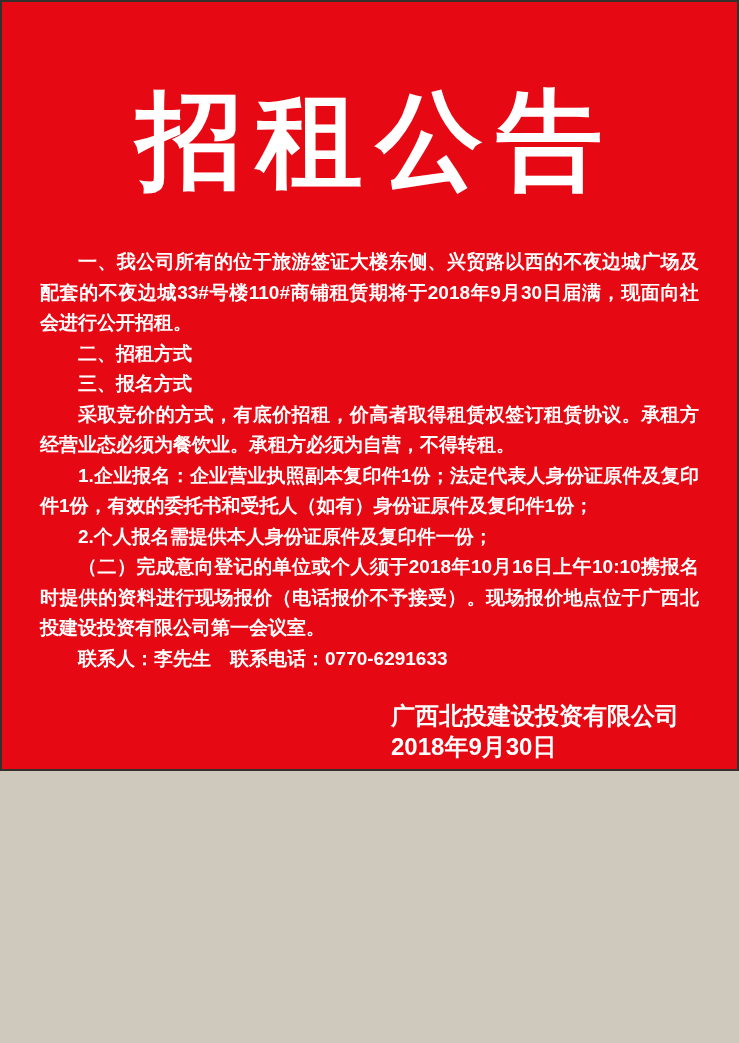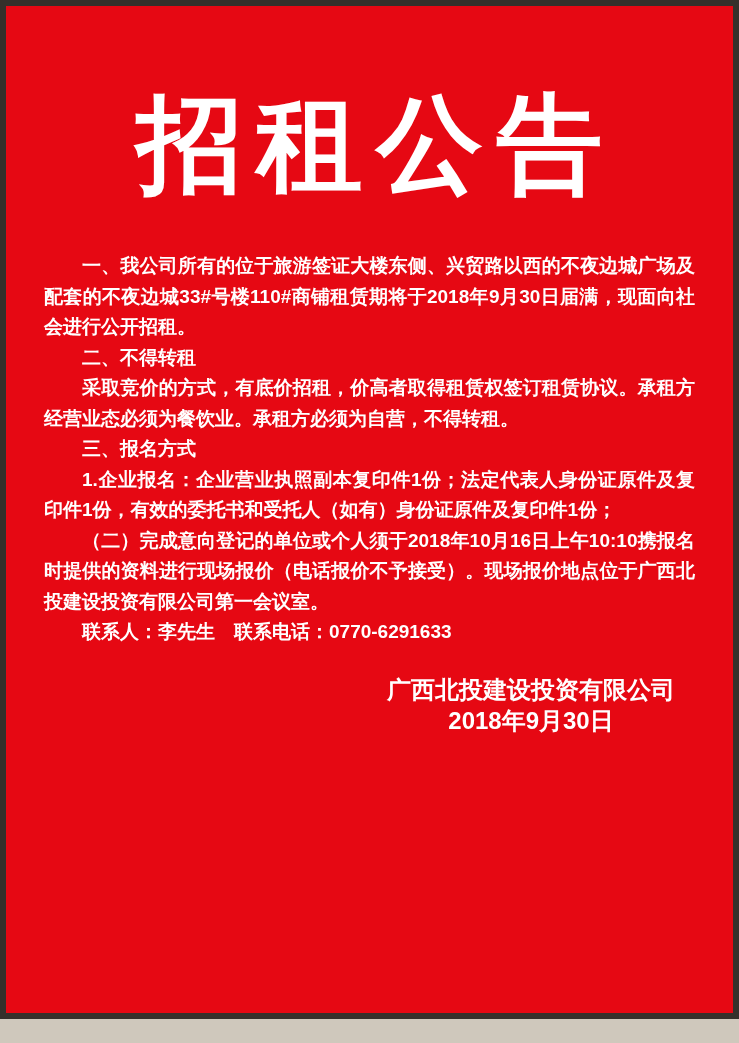--- a/index.html
+++ b/index.html
@@ -4,23 +4,23 @@
 <style>
   html, body {
     margin: 0;
     padding: 0;
     background: #cfc8bc;
   }
   .poster {
     position: relative;
     box-sizing: border-box;
     width: 739px;
-    height: 1019px;
+    height: 771px;
     background: #e60813;
-    border: 6px solid #0f172a;
+    border: 2px solid #0f172a;
     overflow: hidden;
     color: #ffffff;
   }
   .title {
     margin: 84px 0 0 0;
     text-align: center;
     font-family: "Liberation Serif", "DejaVu Serif", serif;
     font-weight: bold;
     font-size: 106px;
     line-height: 1.05;
@@ -45,35 +45,36 @@
     margin-top: 26px;
     padding-right: 58px;
     text-align: right;
     font-family: "Liberation Sans", "DejaVu Sans", sans-serif;
     font-weight: bold;
     font-size: 24px;
     line-height: 31px;
   }
   .signature-inner {
     display: inline-block;
-    text-align: center;
+    text-align: left;
   }
 </style>
 </head>
 <body>
 
 <div class="poster" style="background: rgb(230, 8, 19); color: rgb(255, 255, 255); border-color: rgb(53, 48, 43);">
   <h1 class="title">招租公告</h1>
 
   <div class="body-text">
     <p>一、我公司所有的位于旅游签证大楼东侧、兴贸路以西的不夜边城广场及配套的不夜边城33#号楼110#商铺租赁期将于2018年9月30日届满，现面向社会进行公开招租。</p>
-    <p>二、不得转租</p>
+    <p>二、招租方式</p>
+    <p>三、报名方式</p>
     <p>采取竞价的方式，有底价招租，价高者取得租赁权签订租赁协议。承租方经营业态必须为餐饮业。承租方必须为自营，不得转租。</p>
-    <p>三、报名方式</p>
     <p>1.企业报名：企业营业执照副本复印件1份；法定代表人身份证原件及复印件1份，有效的委托书和受托人（如有）身份证原件及复印件1份；</p>
+    <p>2.个人报名需提供本人身份证原件及复印件一份；</p>
     <p>（二）完成意向登记的单位或个人须于2018年10月16日上午10:10携报名时提供的资料进行现场报价（电话报价不予接受）。现场报价地点位于广西北投建设投资有限公司第一会议室。</p>
     <p>联系人：李先生　联系电话：0770-6291633</p>
   </div>
 
   <div class="signature">
     <div class="signature-inner">
       <div>广西北投建设投资有限公司</div>
       <div>2018年9月30日</div>
     </div>
   </div>

